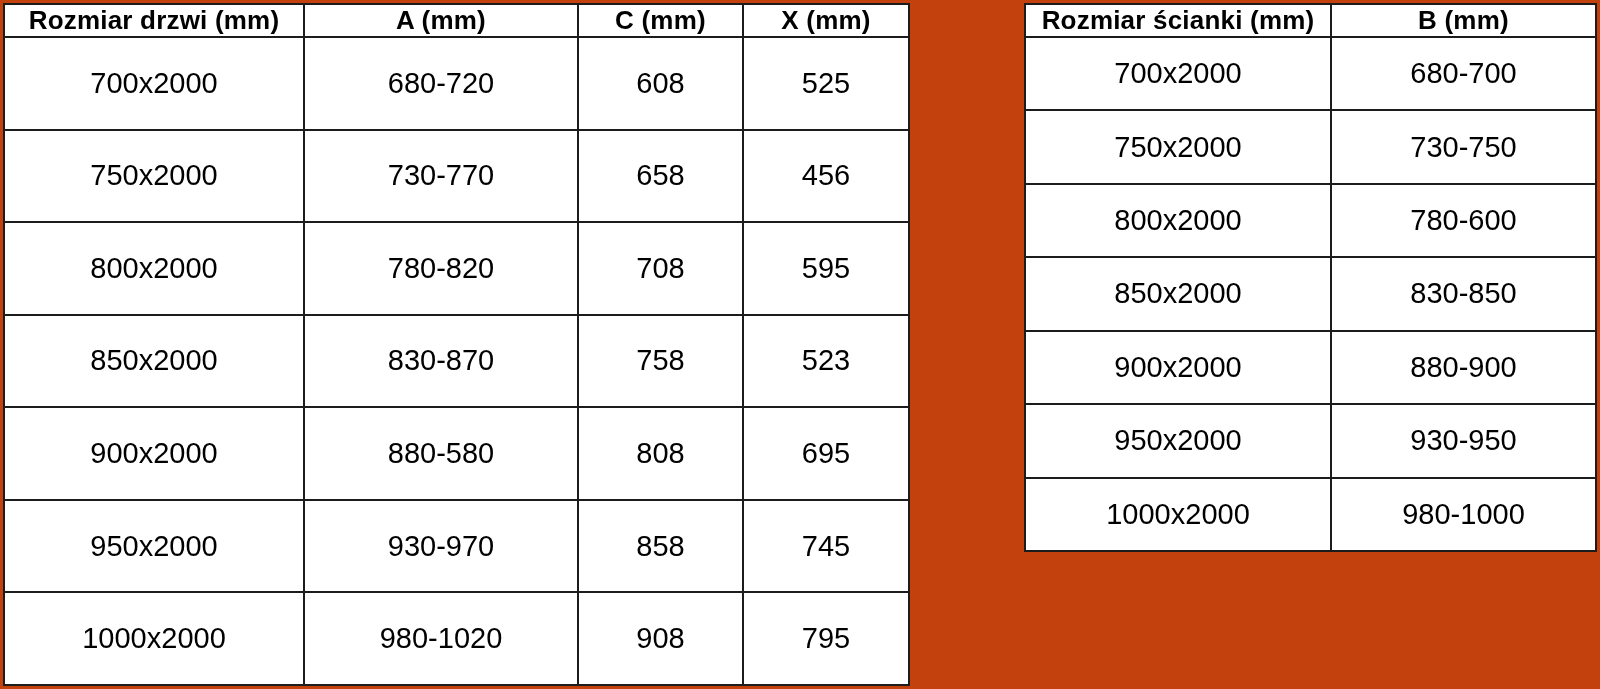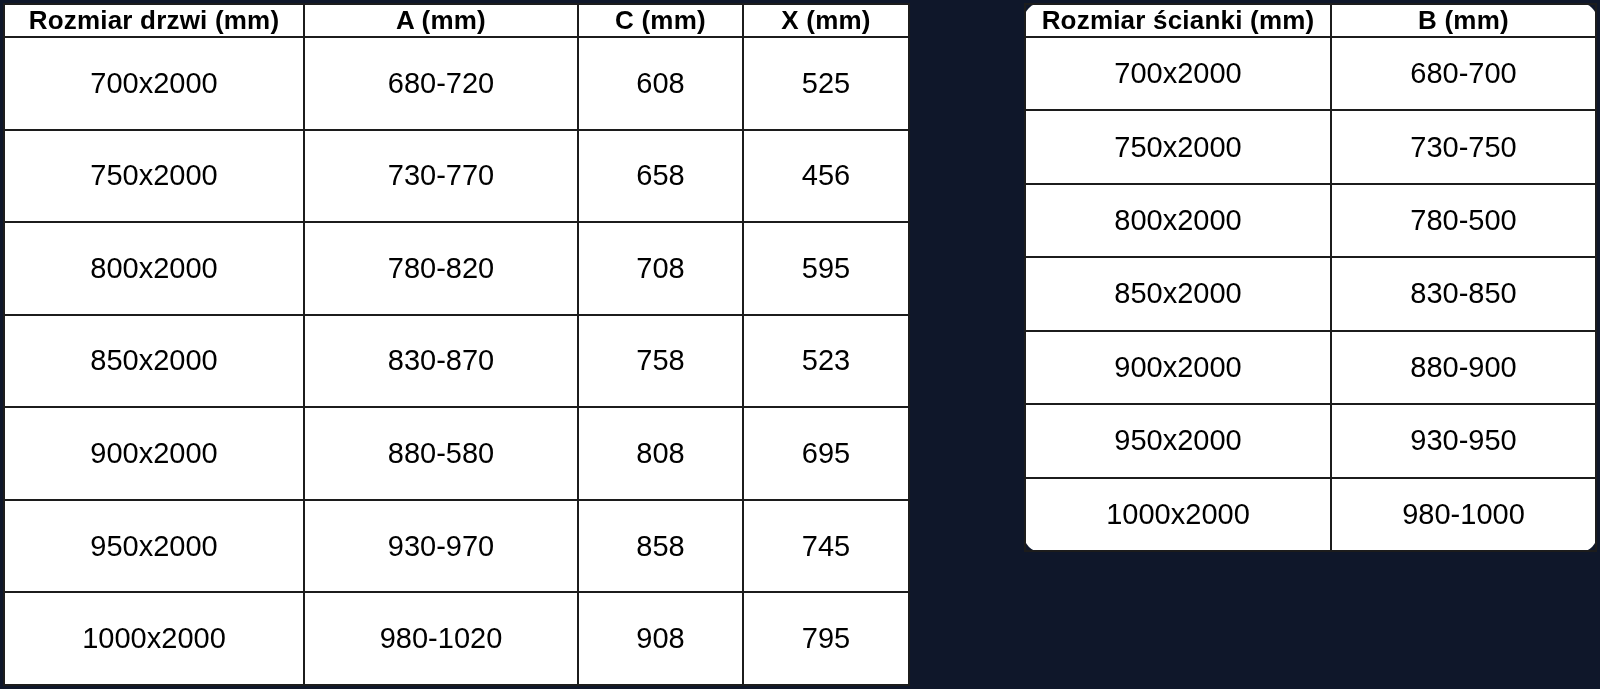--- a/index.html
+++ b/index.html
@@ -1,19 +1,19 @@
 <!DOCTYPE html>
 <html><head>
 <meta charset="utf-8">
 <style>
   html,body{margin:0;padding:0;background:#ffffff;}
   .canvas{
     position:relative;
     width:1600px;height:689px;
-    background:#0f172a;
+    background:#c2410c;
     color:#000000;
     font-family:"Liberation Sans","DejaVu Sans",sans-serif;
     overflow:hidden;
     text-decoration:underline;
   }
   table.spec{
     position:absolute;
     border-collapse:collapse;
     table-layout:fixed;
     background:#ffffff;
@@ -29,21 +29,21 @@
   table.spec th{
     font-size:26px;
     font-weight:700;
     letter-spacing:0.2px;
   }
   table.spec td{
     font-size:29px;
     font-weight:400;
   }
   table.left-spec{left:3px;top:3px;width:905px;height:683px;}
-  table.right-spec{left:1024px;top:3px;width:571px;height:549px;border-radius:17px;}
+  table.right-spec{left:1024px;top:3px;width:571px;height:549px;}
 </style>
 </head>
 <body>
 
 <div class="canvas">
 
   <table class="spec left-spec">
     <colgroup>
       <col style="width:300px">
         <col style="width:274px">
@@ -119,21 +119,21 @@
       <tr>
         <td>700x2000</td>
         <td>680-700</td>
       </tr>
       <tr>
         <td>750x2000</td>
         <td>730-750</td>
       </tr>
       <tr>
         <td>800x2000</td>
-        <td>780-500</td>
+        <td>780-600</td>
       </tr>
       <tr>
         <td>850x2000</td>
         <td>830-850</td>
       </tr>
       <tr>
         <td>900x2000</td>
         <td>880-900</td>
       </tr>
       <tr>

